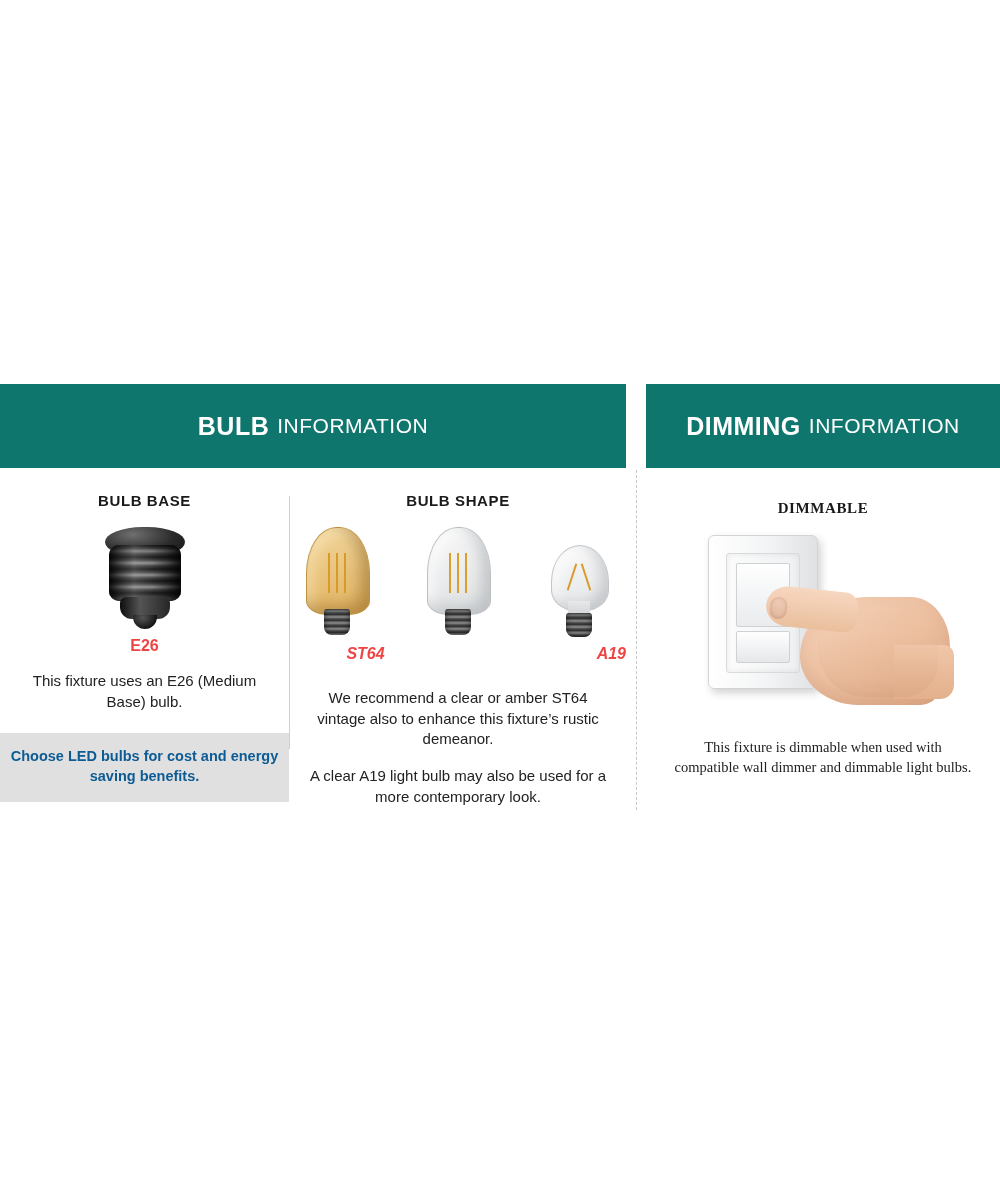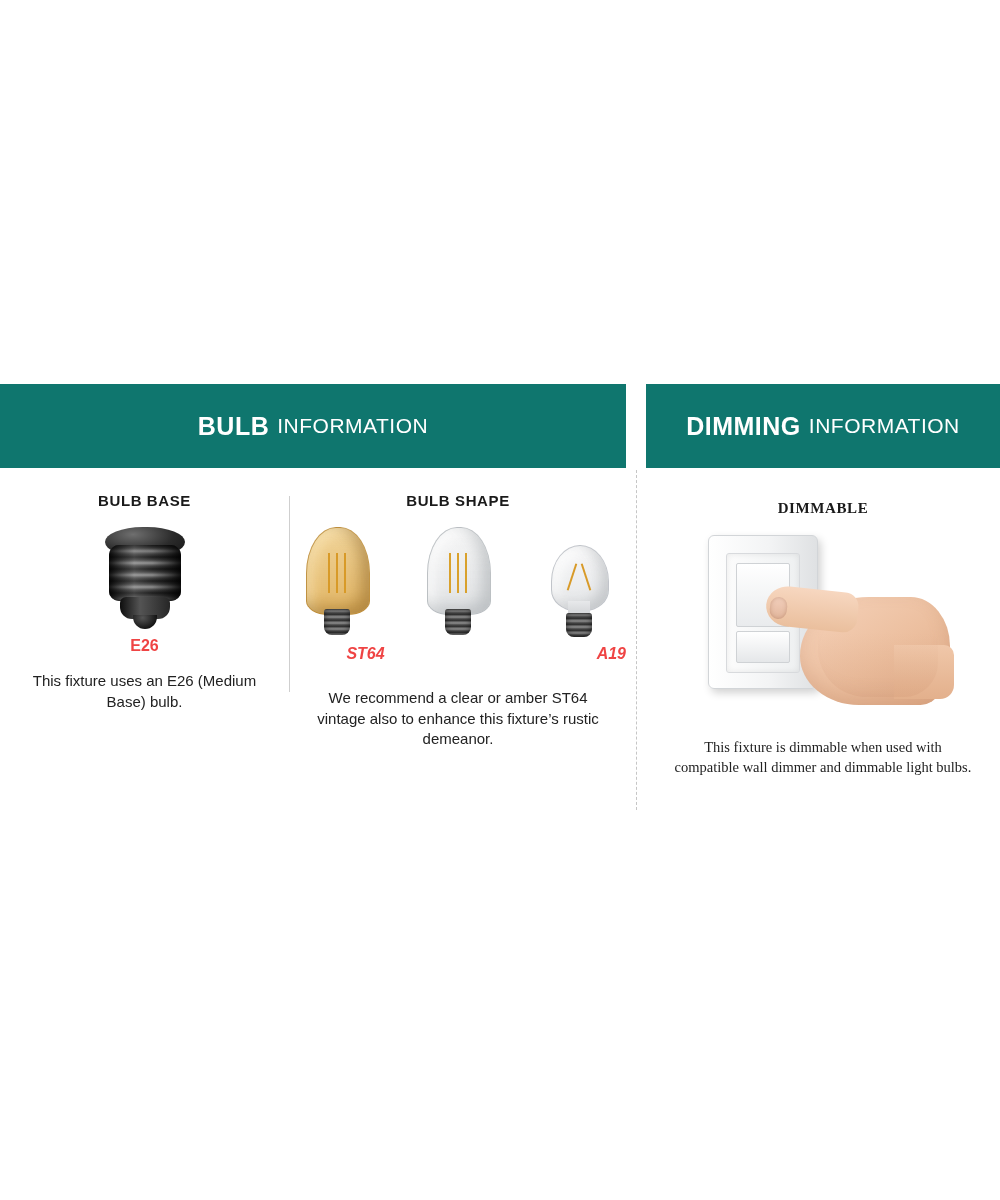--- a/index.html
+++ b/index.html
@@ -396,20 +396,21 @@
               <div class="threads"></div>
               <div class="taper"></div>
               <div class="tip-dot"></div>
             </div>
           </div>
 
           <div class="label-name">E26</div>
 
           <div class="para">This fixture uses an E26 (Medium Base) bulb.</div>
 
+          <div class="tip">Choose LED bulbs for cost and energy saving benefits.</div>
         </div>
 
         <div class="col-divider"></div>
 
         <div class="col-shape">
           <div class="sub-title">BULB SHAPE</div>
 
           <div class="shapes-row">
             <div class="shape-item">
               <div class="bulb-st64">
@@ -440,20 +441,21 @@
             </div>
           </div>
 
           <div class="shapes-row" style="height:auto; gap:26px; align-items:flex-start;">
             <div class="shape-item label-name">ST64</div>
             <div class="shape-item label-name"></div>
             <div class="shape-item label-name">A19</div>
           </div>
 
           <div class="para">We recommend a clear or amber ST64 vintage also to enhance this fixture’s rustic demeanor.</div>
+          <div class="para">A clear A19 light bulb may also be used for a more contemporary look.</div>
         </div>
 
       </div>
     </div>
 
     <div class="panel-gap"></div>
 
     <div class="panel-dim">
 
       <div class="bar">

